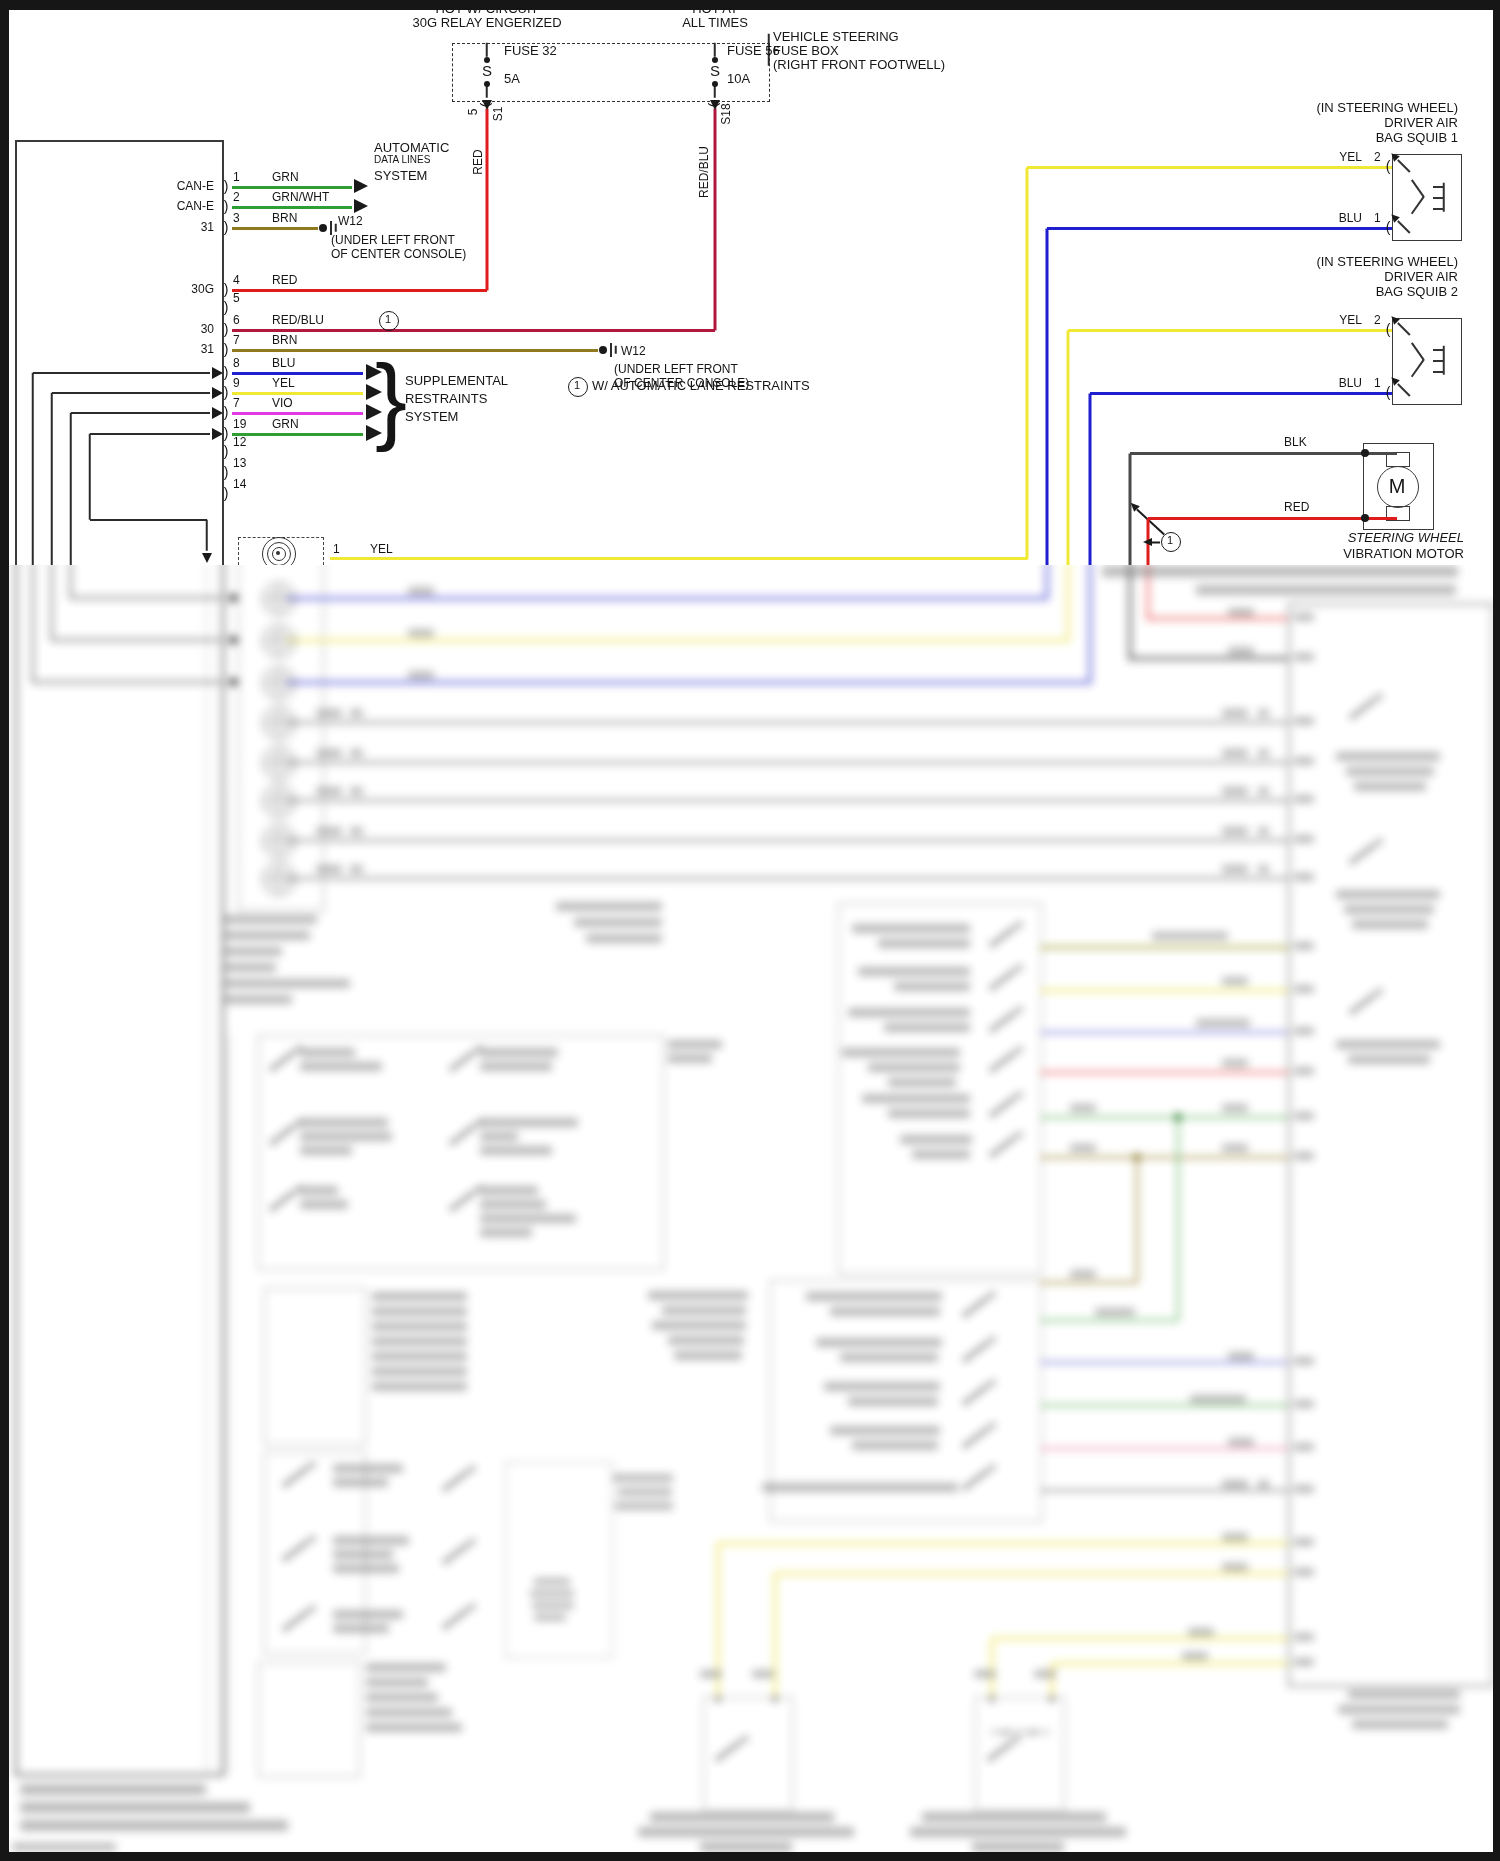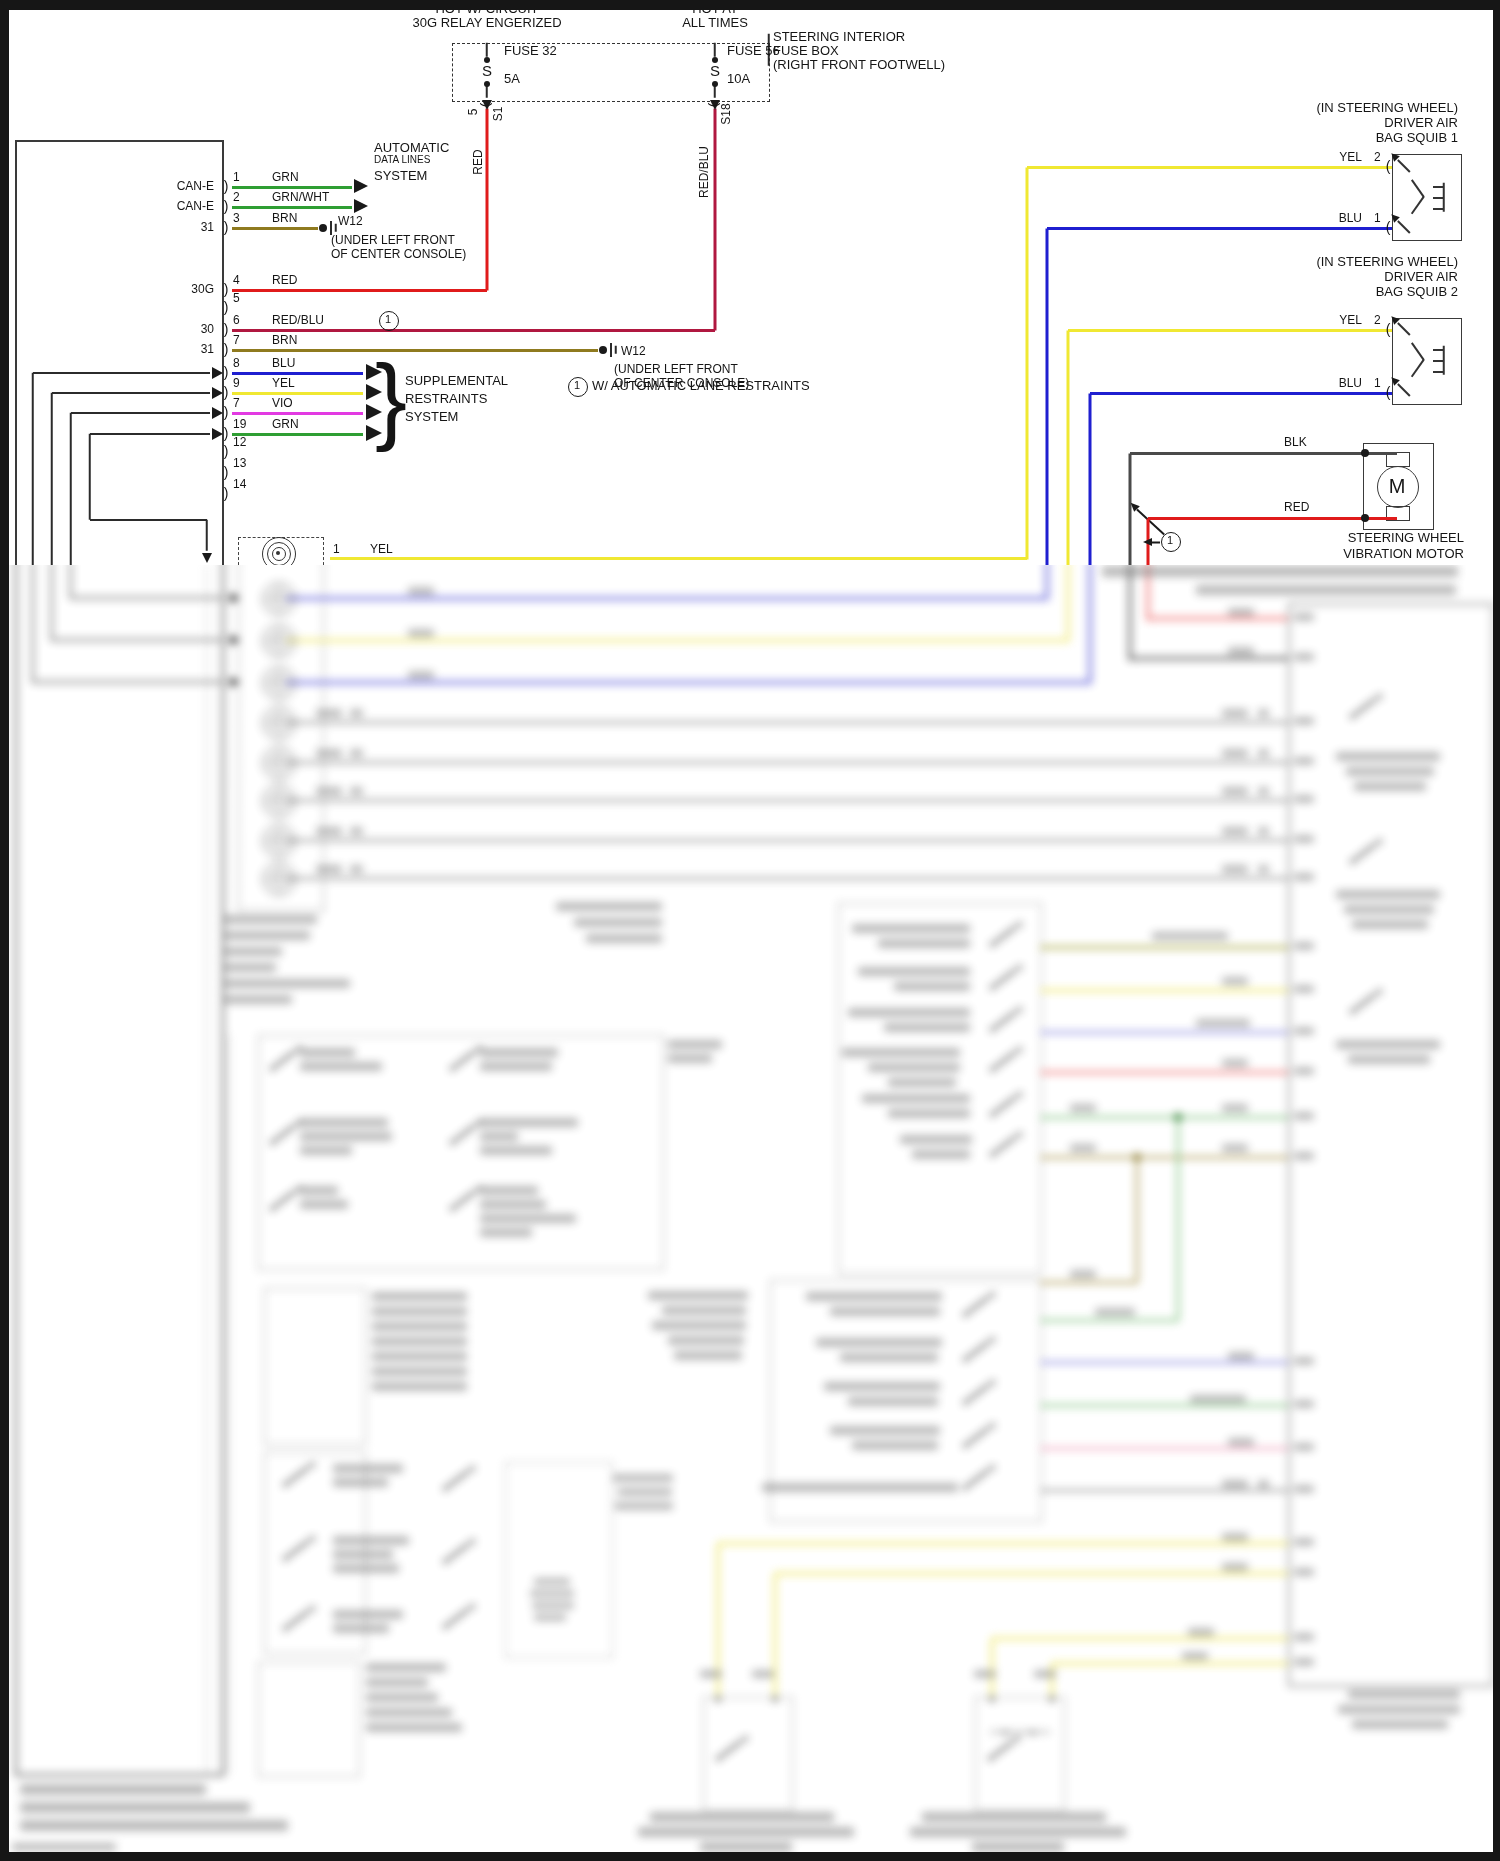--- a/index.html
+++ b/index.html
@@ -483,21 +483,21 @@
       <div class="ar" style="left: 1397px; top: 317.6px; width: 0px; height: 0px; border-top: 4.4px solid transparent; border-bottom: 4.4px solid transparent; border-left: 8px solid rgb(26, 26, 26); transform: rotate(-135deg); transform-origin: 0px 50%;"></div>
       <div class="ar" style="left: 1397px; top: 378.6px; width: 0px; height: 0px; border-top: 4.4px solid transparent; border-bottom: 4.4px solid transparent; border-left: 8px solid rgb(26, 26, 26); transform: rotate(-135deg); transform-origin: 0px 50%;"></div>
       <div class="lb" style="font-size: 13px; left: 487px; top: 2px; transform: translateX(-50%);">HOT W/ CIRCUIT</div>
       <div class="lb" style="font-size: 13px; left: 487px; top: 16px; transform: translateX(-50%);">30G RELAY ENGERIZED</div>
       <div class="lb" style="font-size: 13px; left: 715px; top: 2px; transform: translateX(-50%);">HOT AT</div>
       <div class="lb" style="font-size: 13px; left: 715px; top: 16px; transform: translateX(-50%);">ALL TIMES</div>
       <div class="lb" style="font-size: 13px; left: 504px; top: 44px;">FUSE 32</div>
       <div class="lb" style="font-size: 13px; left: 504px; top: 72px;">5A</div>
       <div class="lb" style="font-size: 13px; left: 727px; top: 44px;">FUSE 56</div>
       <div class="lb" style="font-size: 13px; left: 727px; top: 72px;">10A</div>
-      <div class="lb" style="font-size: 13px; left: 773px; top: 30px;">STEERING INTERIOR</div>
+      <div class="lb" style="font-size: 13px; left: 773px; top: 30px;">VEHICLE STEERING</div>
       <div class="lb" style="font-size: 13px; left: 773px; top: 44px;">FUSE BOX</div>
       <div class="lb" style="font-size: 13px; left: 773px; top: 58px;">(RIGHT FRONT FOOTWELL)</div>
       <div class="lb" style="font-size: 12px; left: 473px; top: 112px; transform: translate(-50%, -50%) rotate(-90deg);">5</div>
       <div class="lb" style="font-size: 12px; left: 498px; top: 114px; transform: translate(-50%, -50%) rotate(-90deg);">S1</div>
       <div class="lb" style="font-size: 12px; left: 726px; top: 114px; transform: translate(-50%, -50%) rotate(-90deg);">S18</div>
       <div class="lb" style="font-size: 12px; left: 478px; top: 162px; transform: translate(-50%, -50%) rotate(-90deg);">RED</div>
       <div class="lb" style="font-size: 12px; left: 704px; top: 172px; transform: translate(-50%, -50%) rotate(-90deg);">RED/BLU</div>
       <div class="lb" style="font-size: 15px; left: 487px; top: 71px; transform: translate(-50%, -50%) rotate(0deg);">S</div>
       <div class="lb" style="font-size: 15px; left: 715px; top: 71px; transform: translate(-50%, -50%) rotate(0deg);">S</div>
       <div class="lb" style="font-size: 13px; left: 487px; top: 105px; transform: translate(-50%, -50%) rotate(90deg);">)</div>
@@ -577,21 +577,21 @@
       <div class="lb" style="font-size: 12px; right: 138px; top: 377px; text-align: right;">BLU</div>
       <div class="lb" style="font-size: 12px; left: 1374px; top: 377px;">1</div>
       <div class="lb" style="font-size: 14px; left: 1388px; top: 167px; transform: translate(-50%, -50%) rotate(0deg);">(</div>
       <div class="lb" style="font-size: 14px; left: 1388px; top: 228px; transform: translate(-50%, -50%) rotate(0deg);">(</div>
       <div class="lb" style="font-size: 14px; left: 1388px; top: 330px; transform: translate(-50%, -50%) rotate(0deg);">(</div>
       <div class="lb" style="font-size: 14px; left: 1388px; top: 393px; transform: translate(-50%, -50%) rotate(0deg);">(</div>
       <div class="lb" style="font-size: 12px; left: 1284px; top: 436px;">BLK</div>
       <div class="lb" style="font-size: 12px; left: 1284px; top: 501px;">RED</div>
       <div class="lb" style="font-size: 20px; left: 1397px; top: 487px; transform: translate(-50%, -50%) rotate(0deg);">M</div>
       <div class="lb" style="font-size: 11px; left: 1170px; top: 541px; transform: translate(-50%, -50%) rotate(0deg);">1</div>
-      <div class="lb" style="font-size: 13px; right: 36px; top: 531px; text-align: center;">STEERING WHEEL</div>
+      <div class="lb" style="font-size: 13px; right: 36px; top: 531px; text-align: center; font-style: italic;">STEERING WHEEL</div>
       <div class="lb" style="font-size: 13px; right: 36px; top: 547px; text-align: right;">VIBRATION MOTOR</div>
       <div class="lb" style="font-size: 12px; left: 333px; top: 543px;">1</div>
       <div class="lb" style="font-size: 12px; left: 370px; top: 543px;">YEL</div>
     </div>
   <div id="frame-layer" class="layer">
       <div class="rc" style="left: 0px; top: 0px; width: 1500px; height: 10px; background: rgb(22, 22, 22);"></div>
       <div class="rc" style="left: 0px; top: 0px; width: 9px; height: 1861px; background: rgb(22, 22, 22);"></div>
       <div class="rc" style="left: 0px; top: 1852px; width: 1500px; height: 9px; background: rgb(22, 22, 22);"></div>
       <div class="rc" style="left: 1493px; top: 0px; width: 7px; height: 1861px; background: rgb(22, 22, 22);"></div>
     </div>

